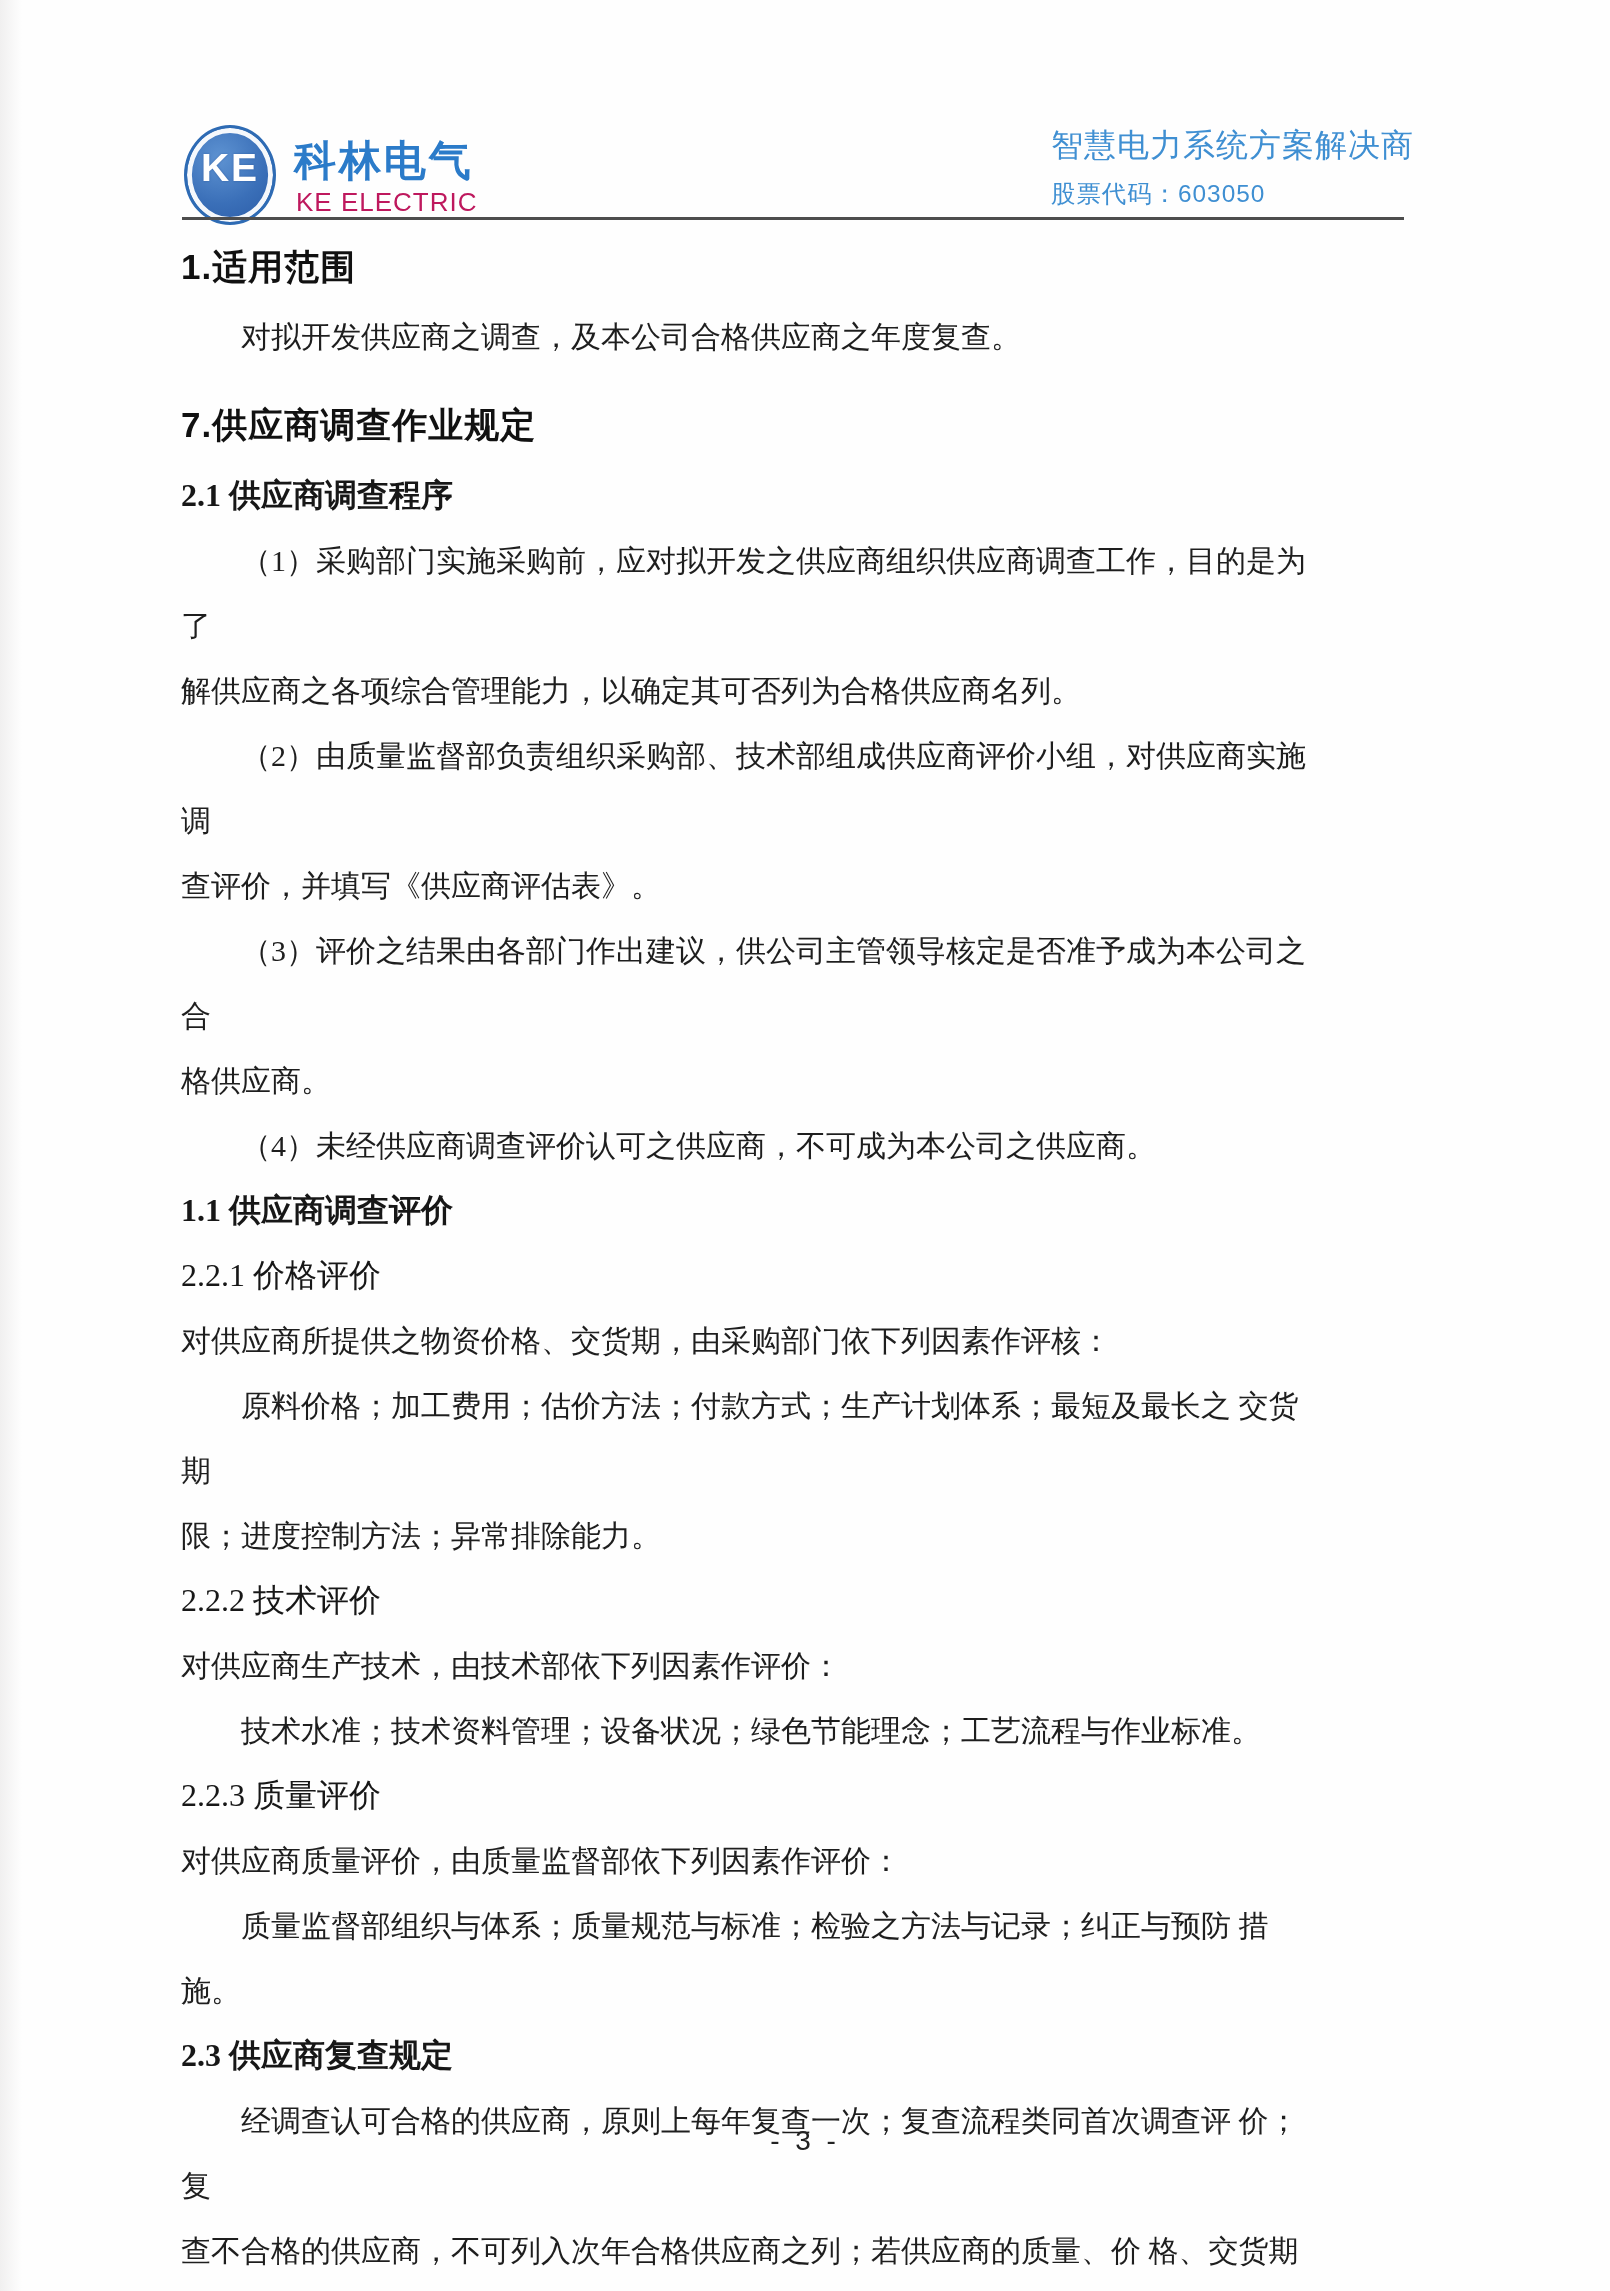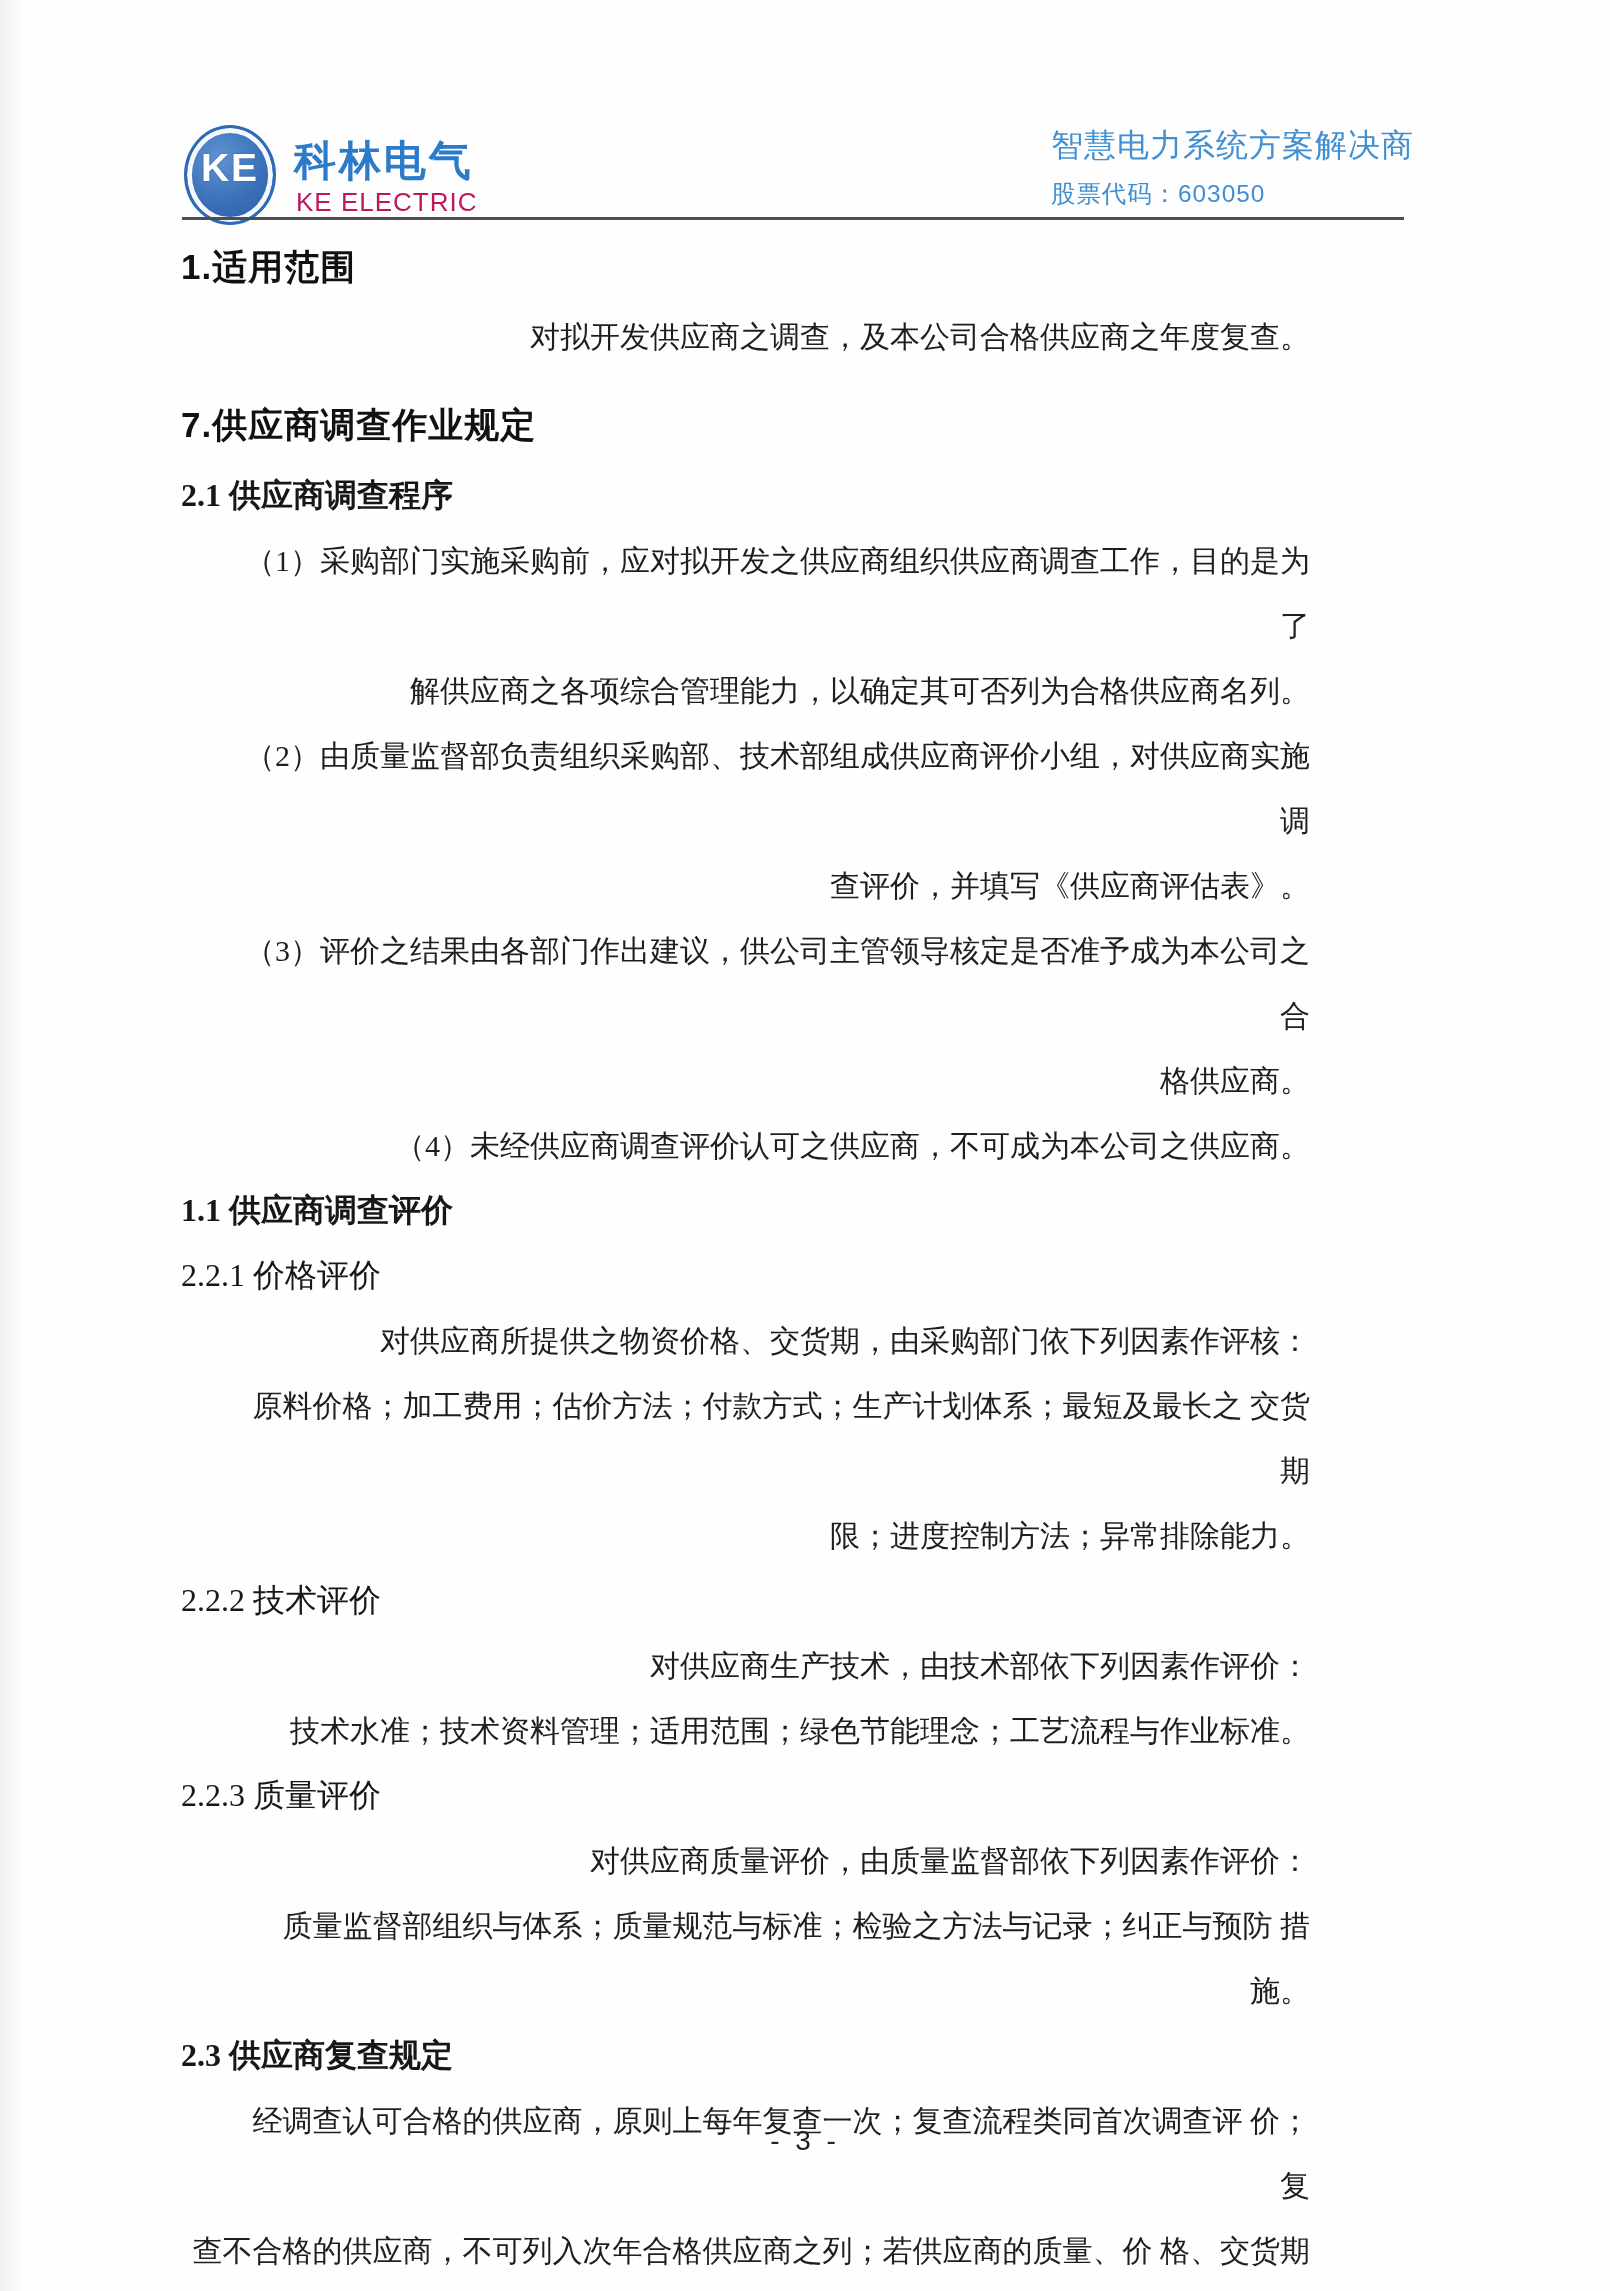--- a/index.html
+++ b/index.html
@@ -74,21 +74,21 @@
   .doc-body .h2{
     font-weight:600;font-size:32px;line-height:65px;margin:0;color:#171717;
     white-space:pre-line;
   }
   .doc-body .h3{
     font-weight:400;font-size:32px;line-height:65px;margin:0;color:#171717;
     white-space:pre-line;
   }
   .doc-body .p{
     font-weight:400;font-size:30px;line-height:65px;margin:0;color:#1e1e1e;
-    white-space:pre-line;text-align:right;
+    white-space:pre-line;text-align:left;
   }
   .doc-body .p.indent{text-indent:60px;}
   
   .page-number{
     position:absolute;left:0;top:2122px;width:100%;
     text-align:center;font-size:28px;line-height:37px;color:#222;
     font-family:"Liberation Sans", sans-serif;letter-spacing:3.9px;
   }
 </style>
 </head>
@@ -118,21 +118,21 @@
       <div class="p indent">（3）评价之结果由各部门作出建议，供公司主管领导核定是否准予成为本公司之合
 格供应商。</div>
       <div class="p indent">（4）未经供应商调查评价认可之供应商，不可成为本公司之供应商。</div>
       <div class="h2">1.1 供应商调查评价</div>
       <div class="h3">2.2.1 价格评价</div>
       <div class="p">对供应商所提供之物资价格、交货期，由采购部门依下列因素作评核：</div>
       <div class="p indent">原料价格；加工费用；估价方法；付款方式；生产计划体系；最短及最长之 交货期
 限；进度控制方法；异常排除能力。</div>
       <div class="h3">2.2.2 技术评价</div>
       <div class="p">对供应商生产技术，由技术部依下列因素作评价：</div>
-      <div class="p indent">技术水准；技术资料管理；适用范围；绿色节能理念；工艺流程与作业标准。</div>
+      <div class="p indent">技术水准；技术资料管理；设备状况；绿色节能理念；工艺流程与作业标准。</div>
       <div class="h3">2.2.3 质量评价</div>
       <div class="p">对供应商质量评价，由质量监督部依下列因素作评价：</div>
       <div class="p indent">质量监督部组织与体系；质量规范与标准；检验之方法与记录；纠正与预防 措施。</div>
       <div class="h2">2.3 供应商复查规定</div>
       <div class="p indent">经调查认可合格的供应商，原则上每年复查一次；复查流程类同首次调查评 价；复
 查不合格的供应商，不可列入次年合格供应商之列；若供应商的质量、价 格、交货期或
 服务产生重大变异时，可于一年中，随时对供应商作必要之复查。</div>
     </main>
 
   <div class="page-number">- 3 -</div>

